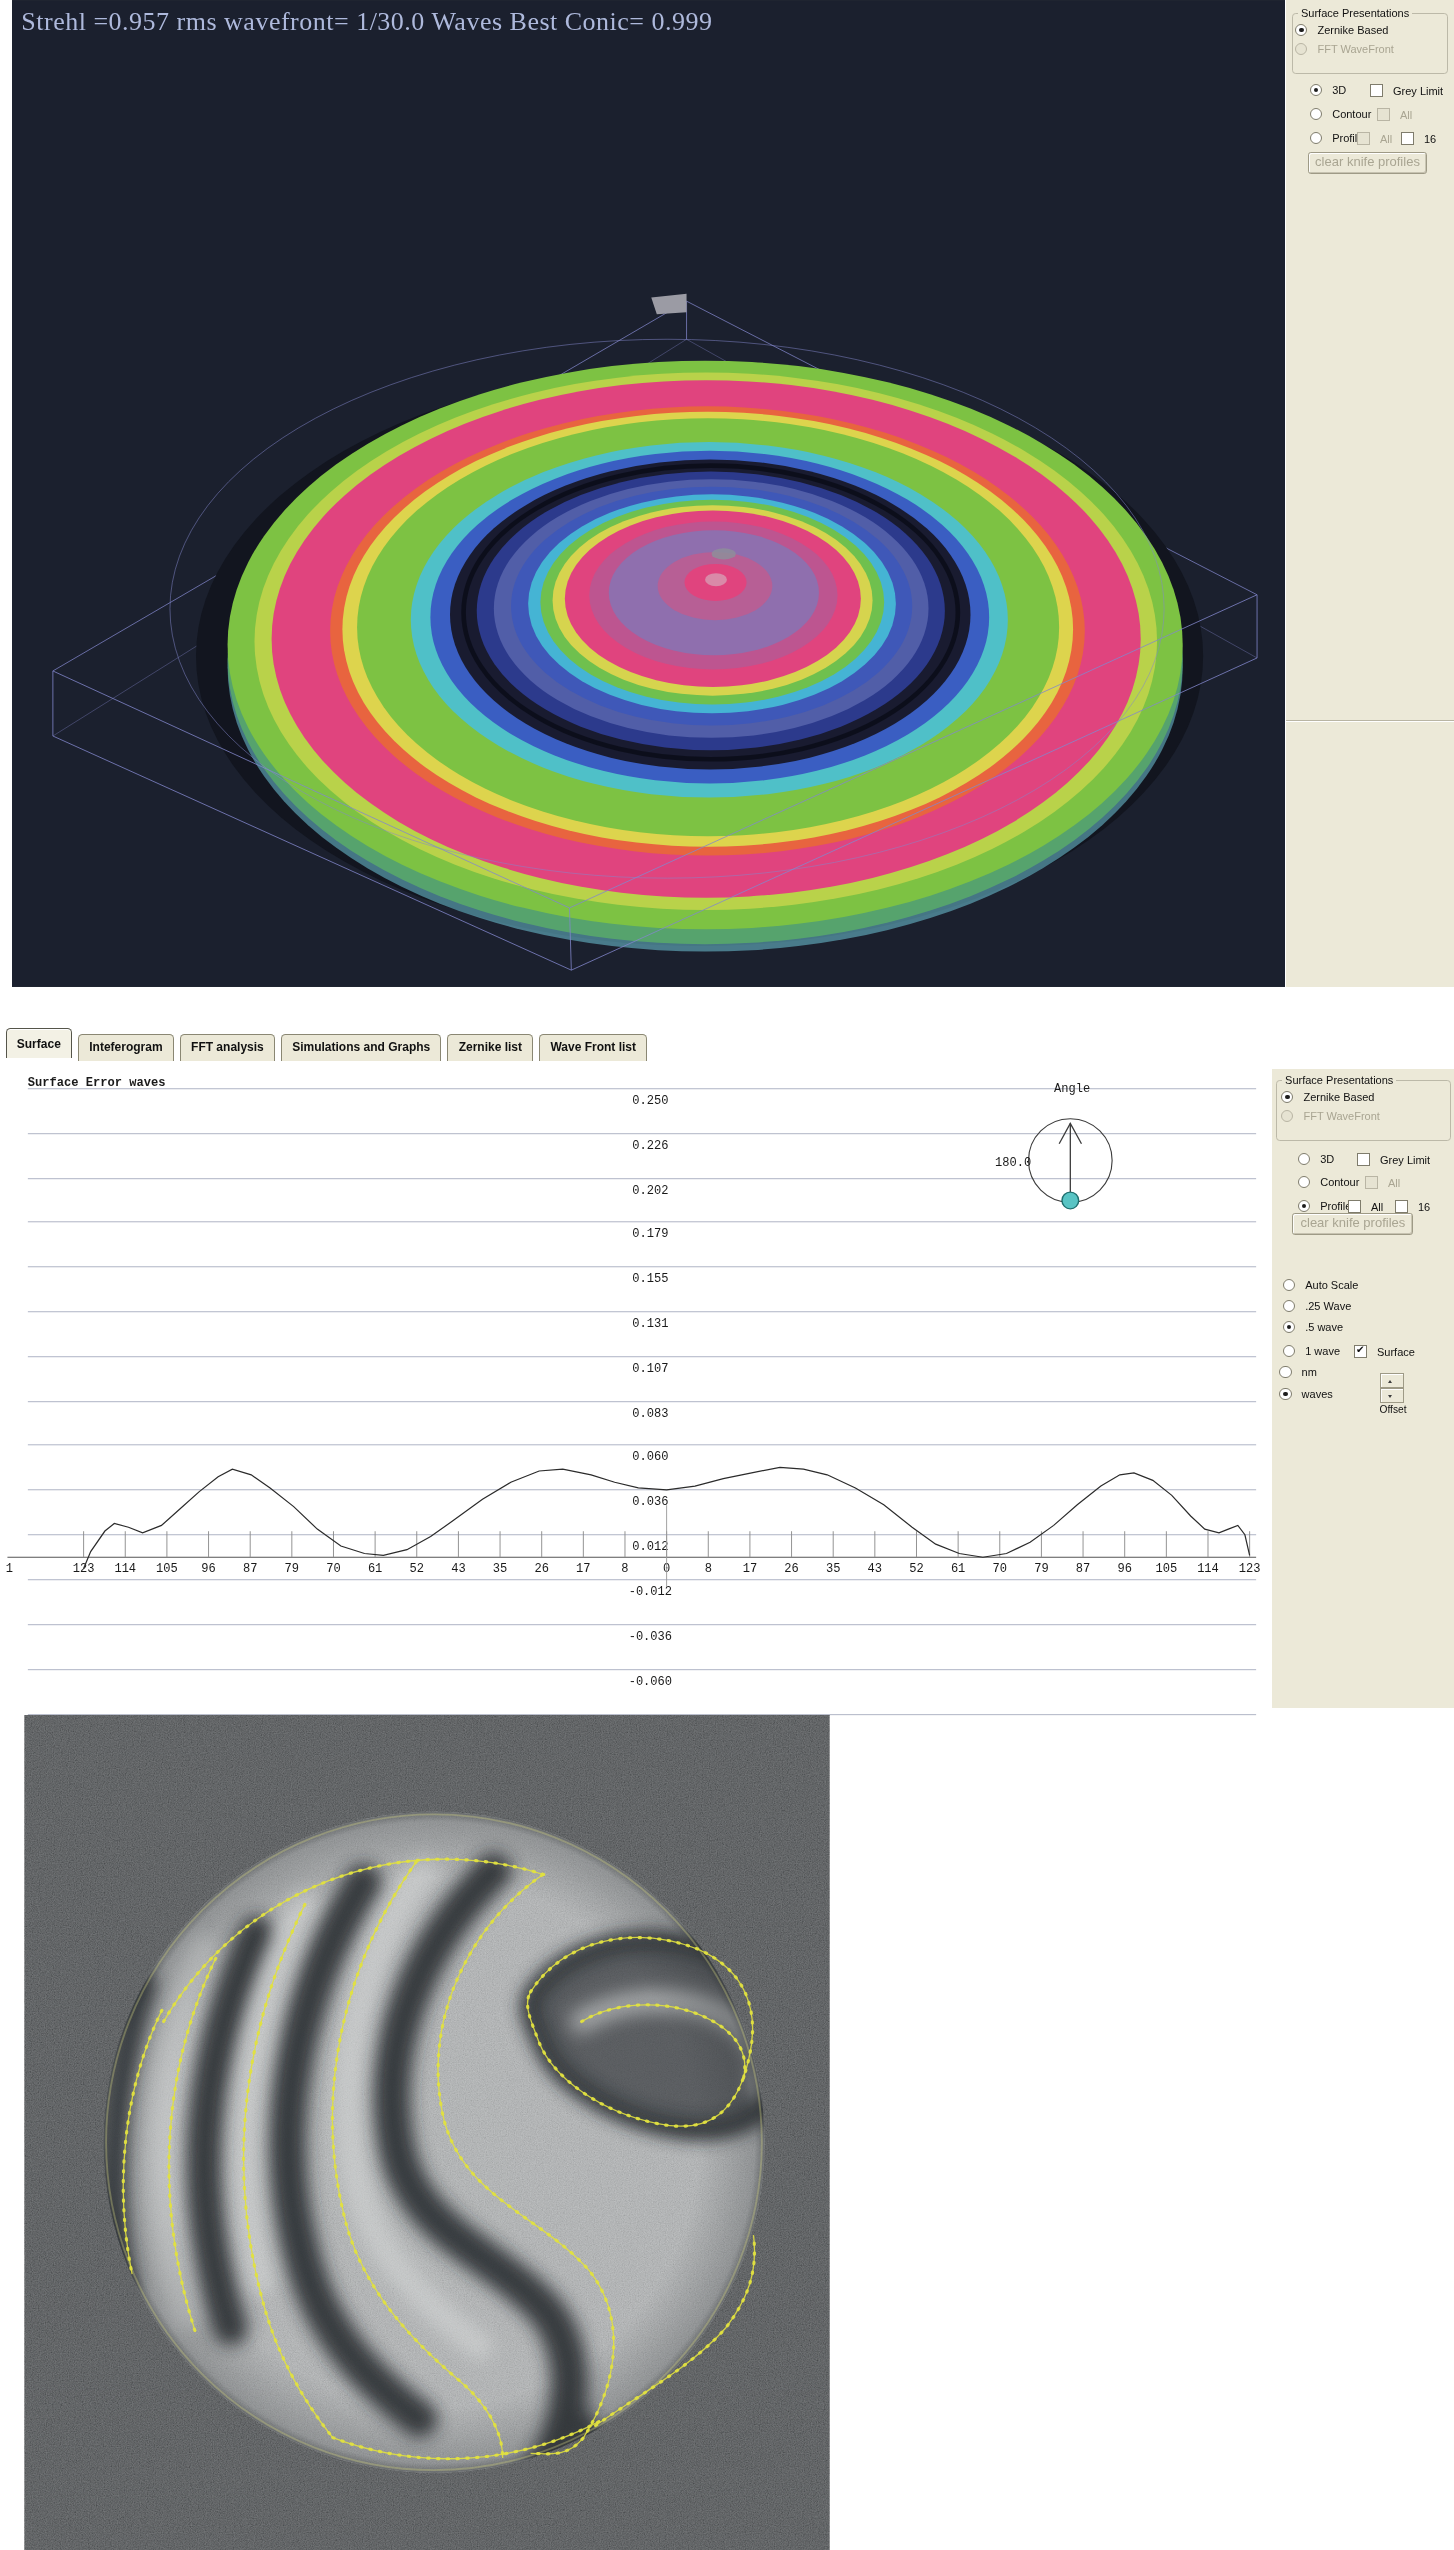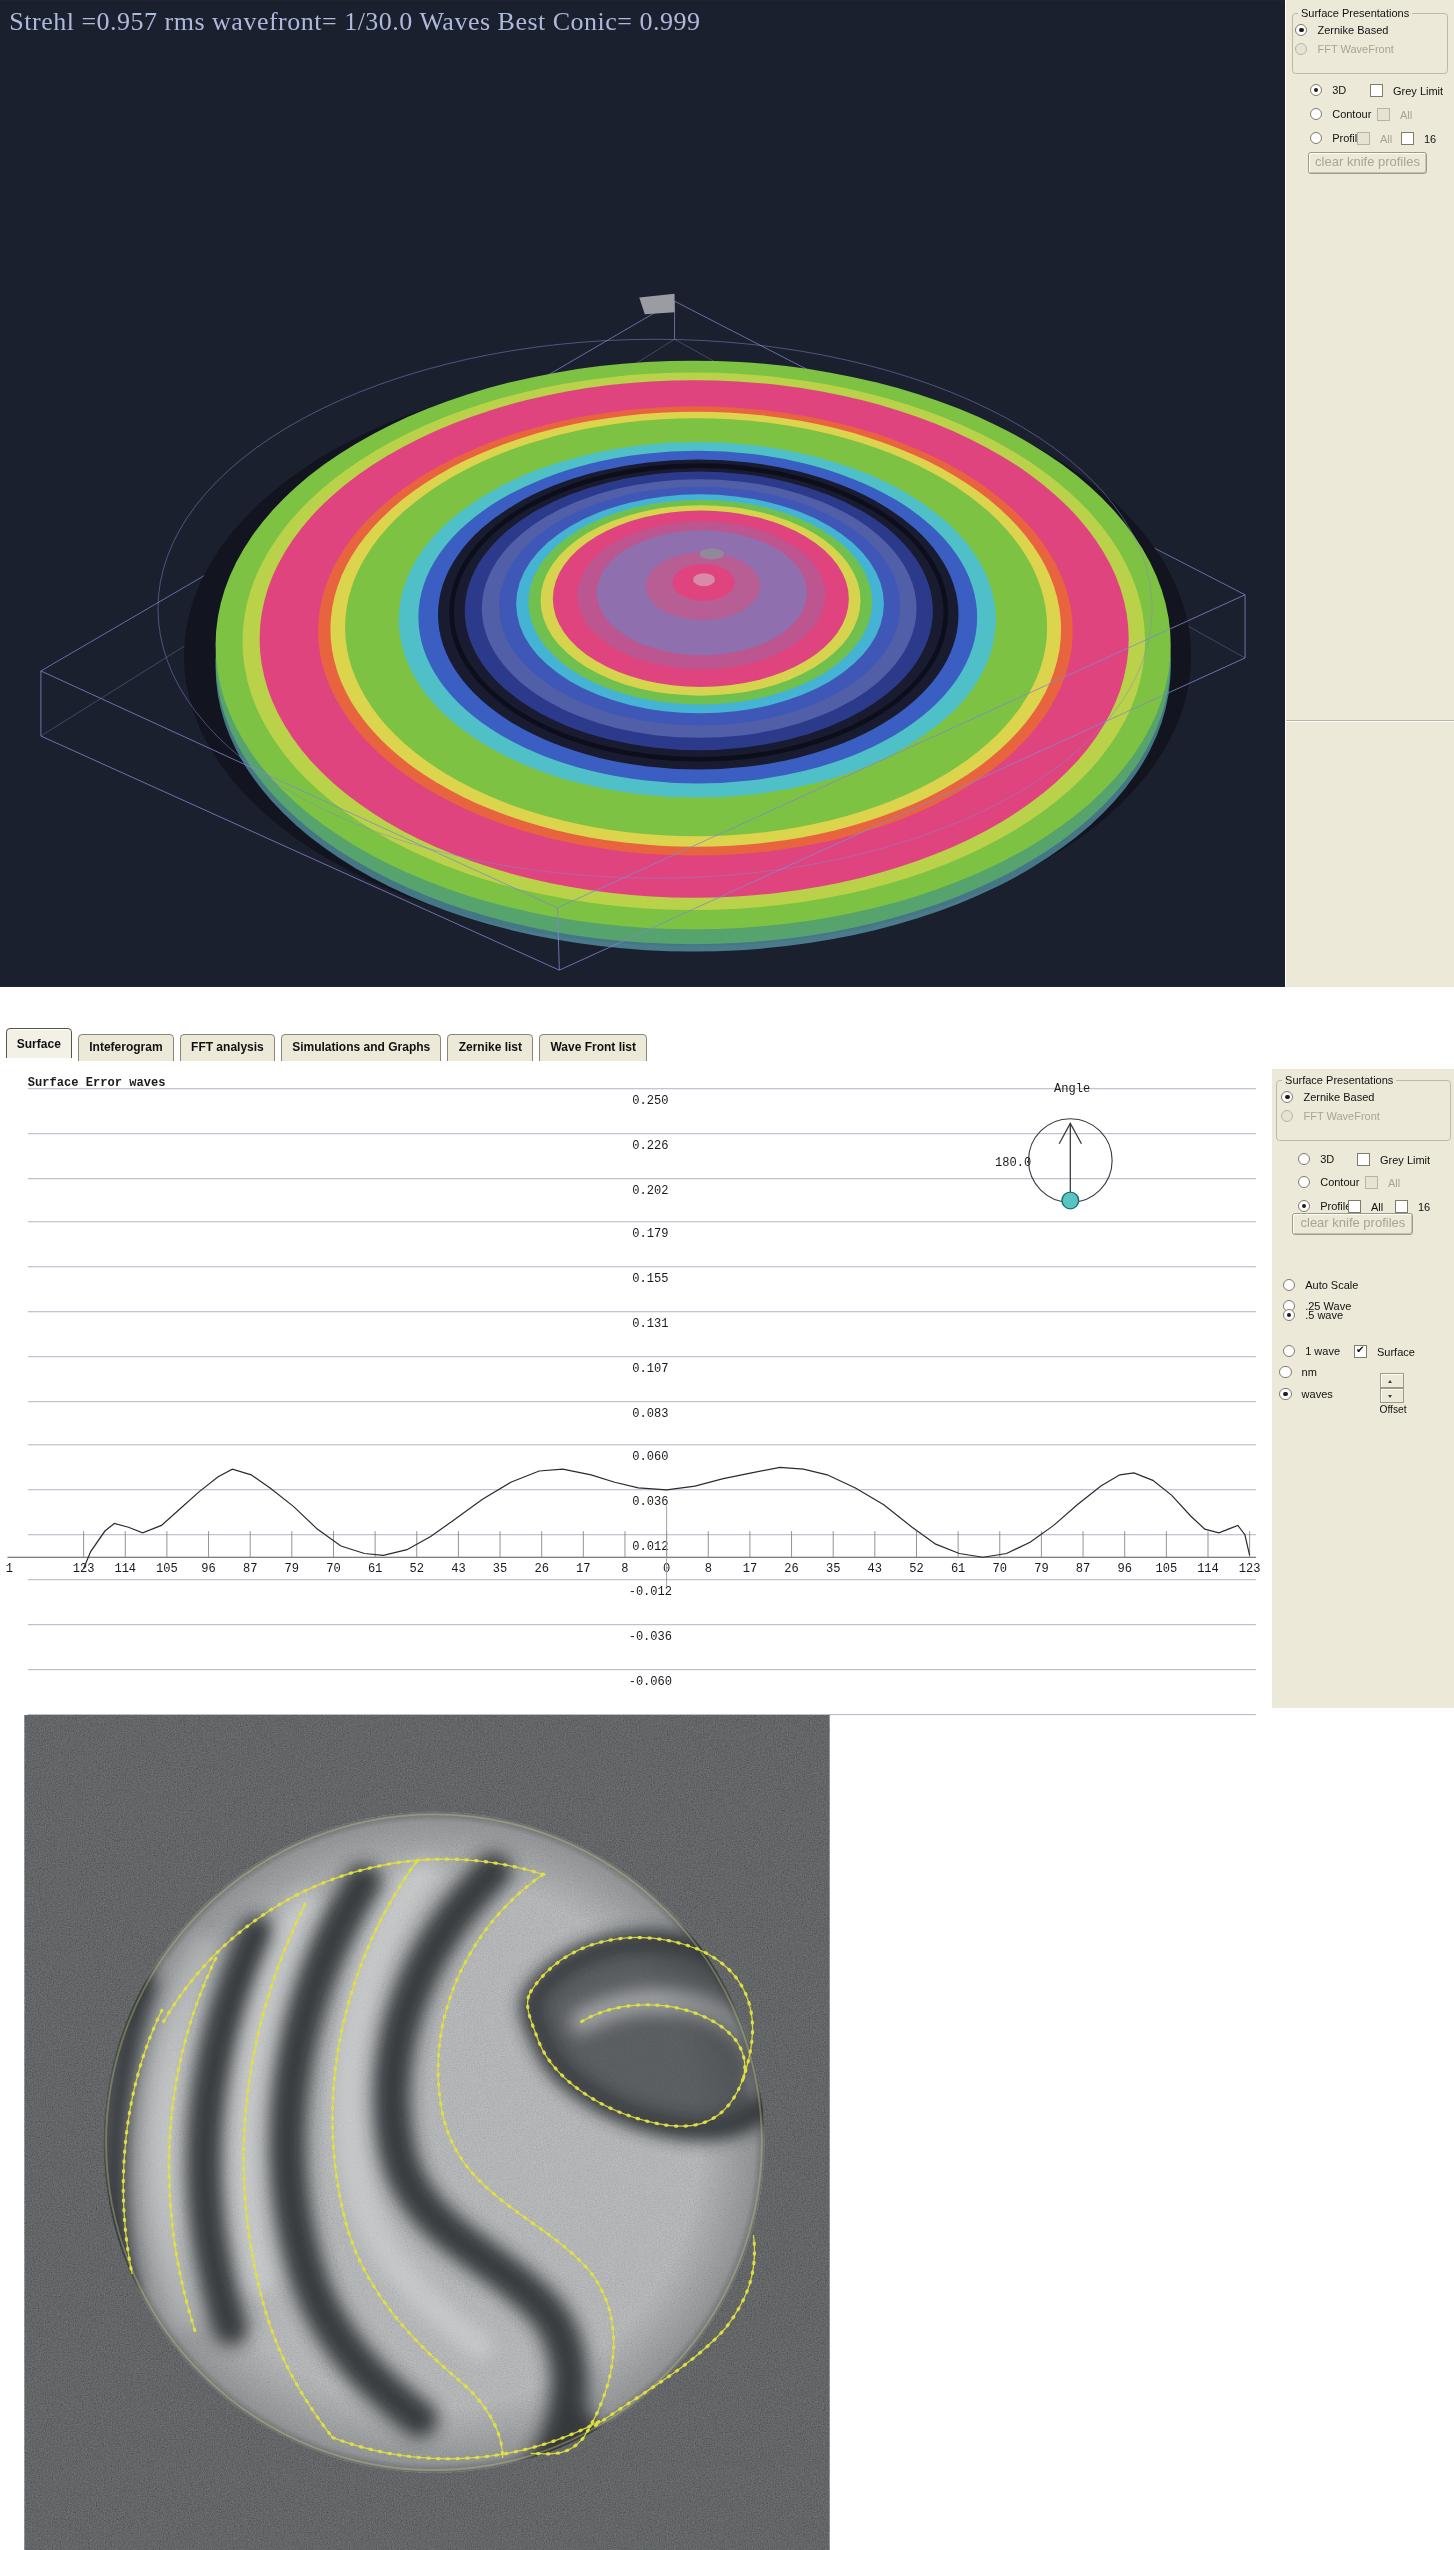--- a/index.html
+++ b/index.html
@@ -1,19 +1,19 @@
 <!DOCTYPE html>
 <html style="font-size:15px"><head>
 <meta charset="utf-8">
 <style>
   html,body{margin:0;padding:0}
   body{width:1455px;height:2550px;position:relative;background:#fff;overflow:hidden;
        font-family:"Liberation Sans",sans-serif}
   
-  #sec3d{position:absolute;left:0;top:0;width:1285px;height:987px;background:#404040;overflow:hidden}
+  #sec3d{position:absolute;left:12px;top:0;width:1285px;height:987px;background:#404040;overflow:hidden}
   #svg3d{position:absolute;left:0;top:0}
   #strehl{position:absolute;left:9.3px;top:7.4px;font:26px "Liberation Serif",serif;color:#aeb9dc;letter-spacing:0.5px}
   
   .xpanel{position:absolute;background:#ece9d8;border-left:1.9px solid #fff}
   #tp{left:1285px;top:0;width:168px;height:987px}
   #mp{left:1271px;top:1068px;width:184px;height:639px;border-top:0.9px solid #fff}
   .gbox{position:absolute;border:0.9px solid #bcb9a8;border-radius:3.7px}
   .gbox .cap{position:absolute;top:-7.4px;left:5.6px;background:#ece9d8;padding:0 2.8px;font-size:11px;color:#111;white-space:nowrap}
   .row{position:absolute;display:flex;align-items:center;gap:10px;white-space:nowrap}
   .radio{width:10.2px;height:10.2px;border-radius:50%;background:#fff;border:0.9px solid #7f7c6c;position:relative;flex:none}
@@ -305,21 +305,21 @@
   <div class="xpbtn" style="left:20.4px;top:144px;width:119px;height:20.4px">clear knife profiles</div>
 
   <div class="row" style="left:11px;top:210px">
     <span class="radio"></span>
     <span class="lbl">Auto Scale</span>
   </div>
   <div class="row" style="left:11px;top:231px">
     <span class="radio"></span>
     <span class="lbl">.25 Wave</span>
   </div>
-  <div class="row" style="left:11px;top:240px">
+  <div class="row" style="left:11px;top:252px">
     <span class="radio on"></span>
     <span class="lbl">.5 wave</span>
   </div>
   <div class="row" style="left:11px;top:276px">
     <span class="radio"></span>
     <span class="lbl">1 wave</span>
   </div>
   <div class="row" style="left:82px;top:276px">
     <span class="cbx on"></span>
     <span class="lbl">Surface</span>

